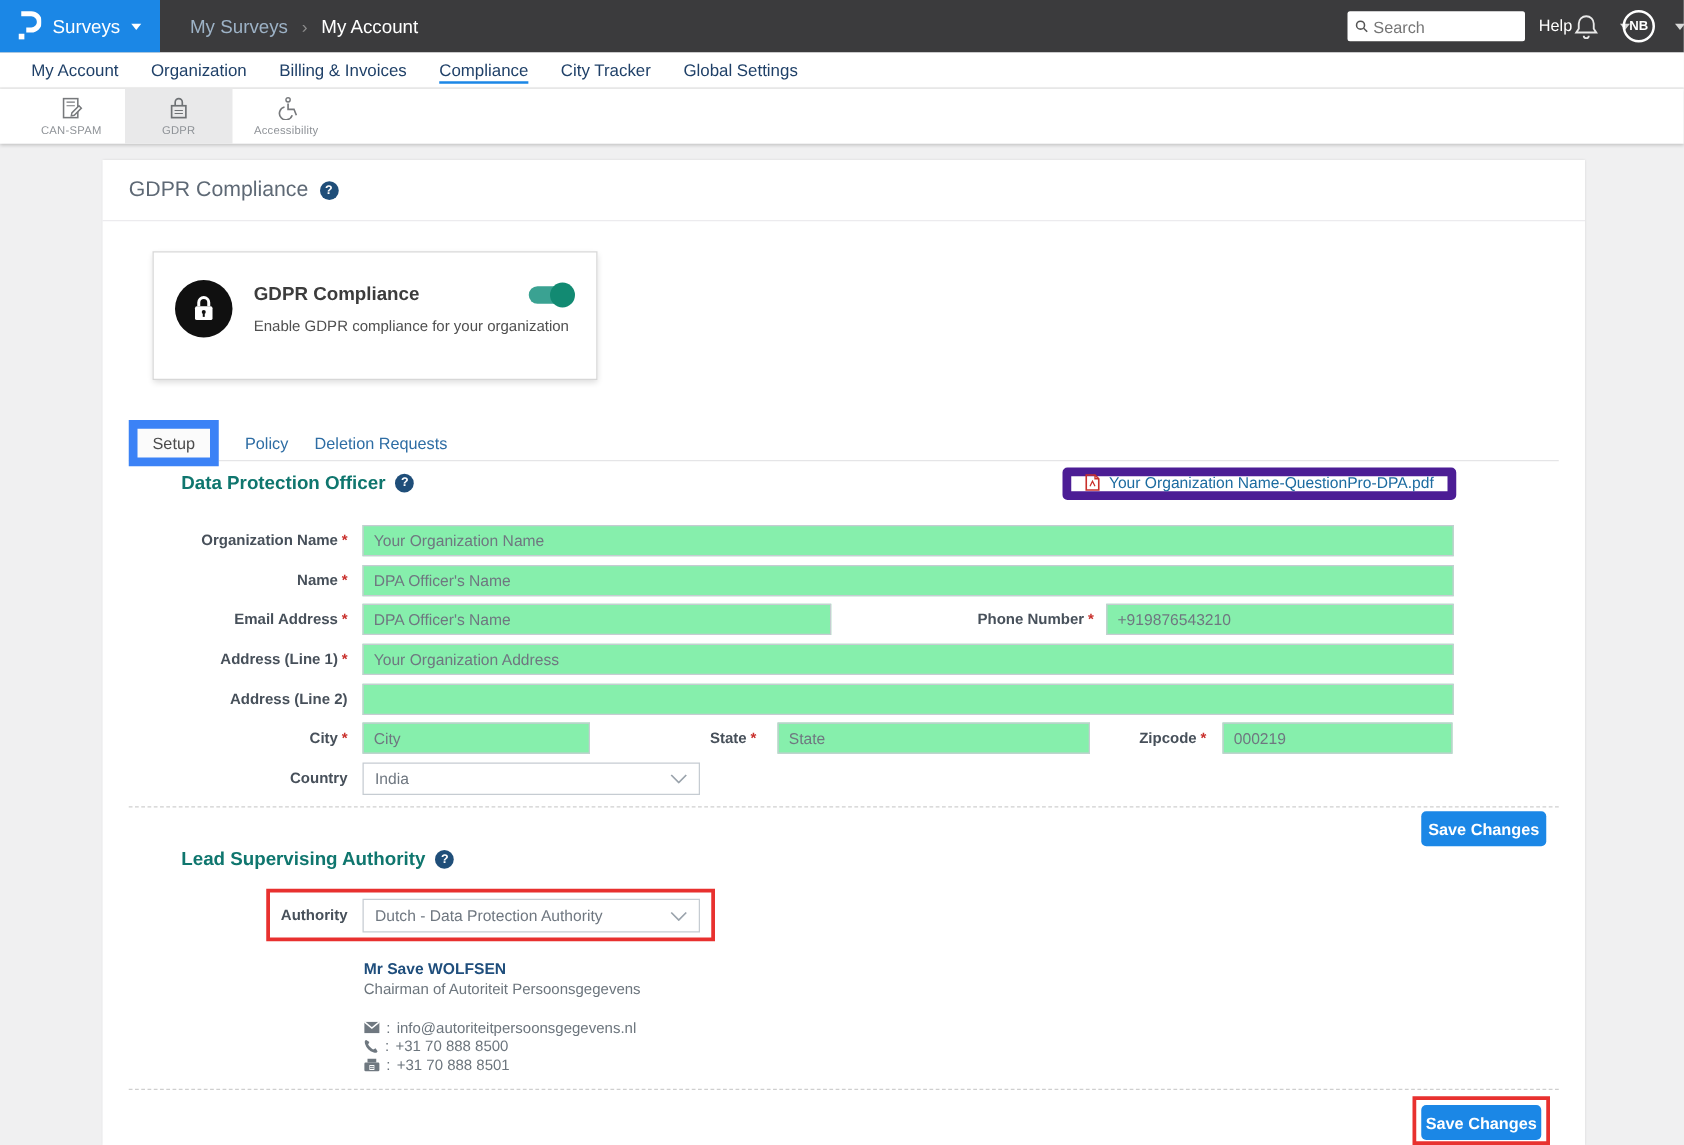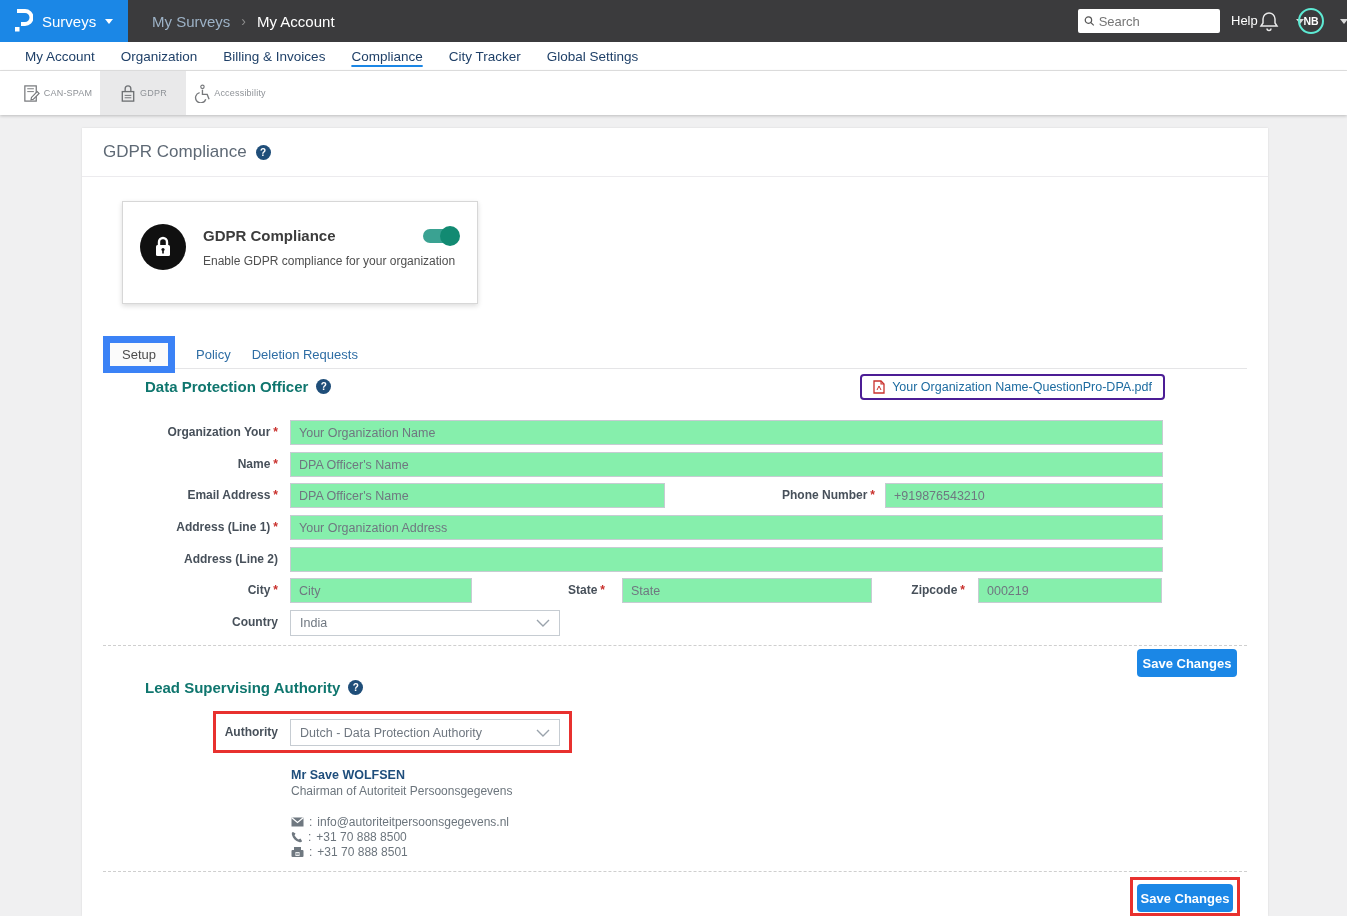--- a/index.html
+++ b/index.html
@@ -18,36 +18,36 @@
   .bc-dim { color:#9db2c6; font-size:15px; }
   .bc-sep { color:#8d8d8d; font-size:14px; }
   .bc-cur { color:#ffffff; font-size:15px; }
   .searchbox { position:absolute; left:1078px; top:9px; width:142px; height:24px; background:#fff;
                border-radius:2px; display:flex; align-items:center; padding:12px 6px; gap:4px; }
   .searchbox input { border:none; outline:none; width:100%; font-size:13px; color:#555;
                      font-family:inherit; background:transparent; }
   .help-link { position:absolute; left:1231px; top:0; height:42px; line-height:42px; color:#fff; font-size:13px; cursor:pointer; }
   .bell { position:absolute; left:1258px; top:10px; cursor:pointer; }
   .tb-caret1 { position:absolute; left:1287px; top:19px; border-top-color:#d9d9d9; }
-  .avatar { position:absolute; left:1298px; top:8px; width:26px; height:26px; border:2px solid #5eead4;
+  .avatar { position:absolute; left:1298px; top:8px; width:26px; height:26px; border:2px solid #ffffff;
             border-radius:50%; color:#fff; font-size:10.5px; font-weight:bold; display:flex;
             align-items:center; justify-content:center; cursor:pointer; }
   .tb-caret2 { position:absolute; left:1331px; top:19px; border-top-color:#d9d9d9; }
 
   
   .navrow { position:absolute; left:0; top:42px; width:1347px; height:29px; background:#fff;
             border-bottom:1px solid #e3e3e3; display:flex; align-items:center; padding-left:12px; }
   .nav-item { font-size:13.5px; color:#1f4068; font-weight:500; padding:0 13px; cursor:pointer; }
   .nav-item.active { text-decoration:underline; text-decoration-color:#1b87e6;
                      text-decoration-thickness:2px; text-underline-offset:4px; }
 
   
   .icontabs { position:absolute; left:0; top:71px; width:1347px; height:44px; background:#fff;
               box-shadow:0 1px 3px rgba(0,0,0,0.22); display:flex; padding-left:14px; }
-  .itab { width:86px; height:44px; display:flex; align-items:center;
+  .itab { width:86px; height:44px; display:flex; flex-direction:column; align-items:center;
           justify-content:center; gap:3px; cursor:pointer; }
   .itab.active { background:#e9e9ea; }
   .itab-label { font-size:9px; color:#8e9297; letter-spacing:0.2px; }
 
   
   .main-card { position:absolute; left:82px; top:128px; width:1186px; height:788px; background:#fff;
                box-shadow:0 0 2px rgba(0,0,0,0.10); }
   .title-bar { position:absolute; left:0; top:0; width:100%; height:49px; border-bottom:1px solid #ecebee;
                display:flex; align-items:center; gap:9px; padding-left:21px; }
   .page-title { font-size:17px; color:#5e6975; }
@@ -74,22 +74,22 @@
   .tab-setup-box { border:7px solid #3b82f6; background:#fbfbfb; padding:4px 12px; font-size:13px;
                    color:#4c4c4c; cursor:pointer; }
   .tab-link { font-size:13px; color:#2e6da4; margin-left:21px; cursor:pointer; }
 
   
   .section-heading { position:absolute; display:flex; align-items:center; gap:8px; }
   .section-heading .txt { font-size:15px; font-weight:bold; color:#0f766e;margin-left:32px; }
   .dpo-heading { left:31px; top:250px; }
   .lsa-heading { left:31px; top:551px; }
 
-  .pdf-btn { position:absolute; right:103px; top:246px; height:26px; border:2px solid #4c1d95;
-             border-radius:4px; background:#fff; display:flex; align-items:center; gap:7px;
+  .pdf-btn { position:absolute; right:103px; top:246px; height:26px; border:7px solid #4c1d95;
+             border-radius:4px; background:#fff; display:flex; align-items:flex-end; gap:7px;
              padding:0 11px; cursor:pointer; }
   .pdf-btn span { font-size:12.5px; color:#1c6ba0; }
 
   
   .f-label { position:absolute; width:196px; text-align:right; font-size:12px; font-weight:bold;
              color:#47505a; line-height:25px; }
   .f-label .req { color:#c9302c; margin-left:3px; }
   .f-input { position:absolute; height:25px; border:1px solid #c6ccd2; font-size:12.5px; color:#6f7780;
              padding:0 8px; background:#86efac; font-family:inherit; outline:none; }
   .f-select { position:absolute; height:26px; border:1px solid #c6ccd2; background:#fff; display:flex;
@@ -222,21 +222,21 @@
   <div class="pdf-btn">
     <svg width="12" height="14" viewBox="0 0 12 14">
       <path d="M1 1 h7 l3 3 v9 h-10 z" stroke="#c9302c" stroke-width="1.3" fill="none"></path>
       <path d="M8 1 v3 h3" stroke="#c9302c" stroke-width="1.1" fill="none"></path>
       <path d="M4 10 l2 -4 l2 4" stroke="#c9302c" stroke-width="1" fill="none"></path>
     </svg>
     <span>Your Organization Name-QuestionPro-DPA.pdf</span>
   </div>
 
   <div class="f-label" style="left:0;top:292px">
-    <span>Organization Your</span><span class="req">*</span>
+    <span>Organization Name</span><span class="req">*</span>
   </div>
   <input class="f-input" style="left: 208px; top: 292px; width: 873px;" value="Your Organization Name">
 
   <div class="f-label" style="left:0;top:324px">
     <span>Name</span><span class="req">*</span>
   </div>
   <input class="f-input" style="left: 208px; top: 324px; width: 873px;" value="DPA Officer's Name">
 
   <div class="f-label" style="left:0;top:355px">
     <span>Email Address</span><span class="req">*</span>

